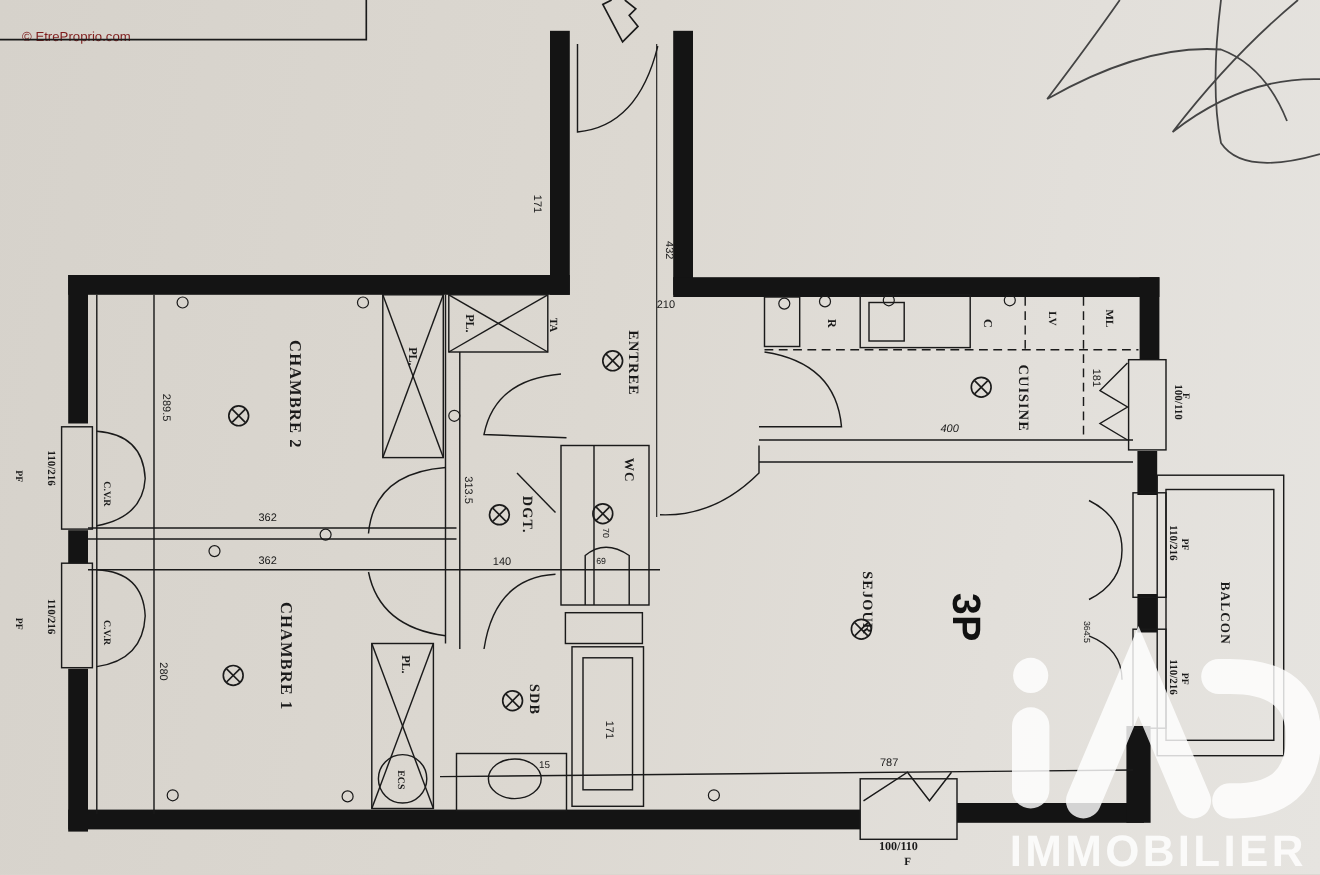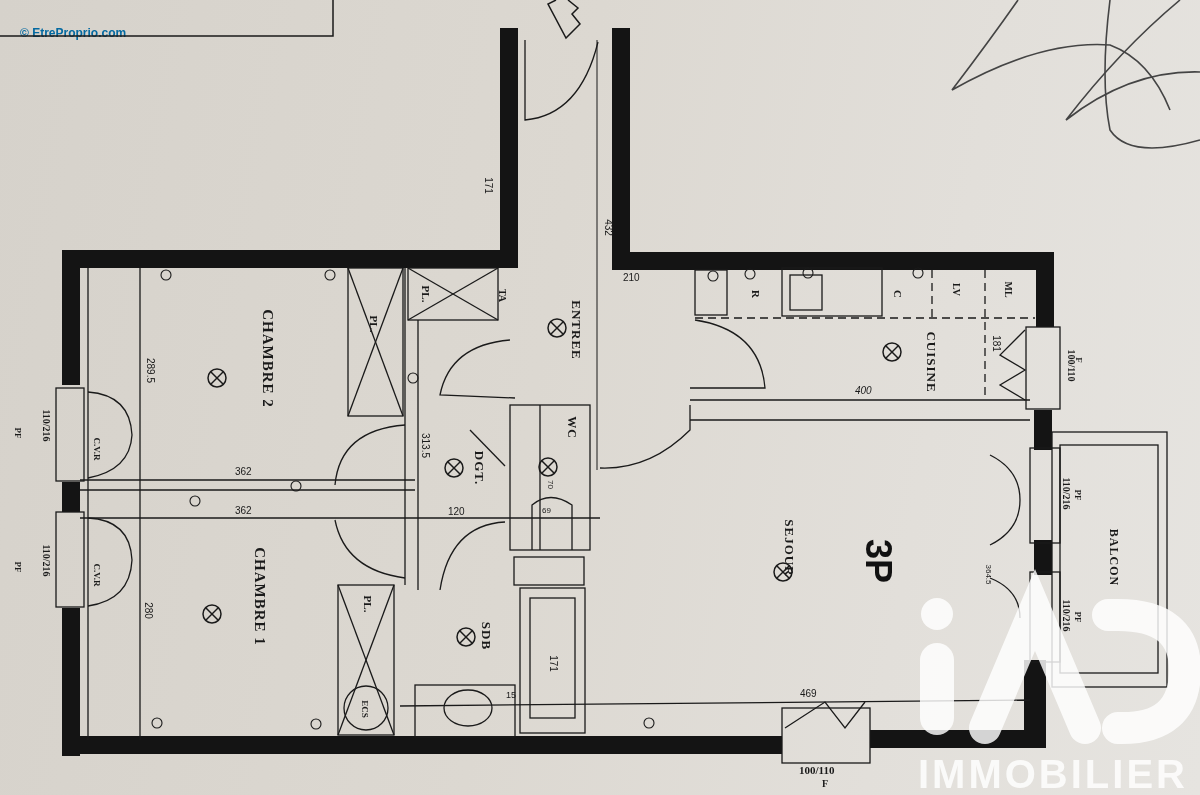--- a/index.html
+++ b/index.html
@@ -8,21 +8,21 @@
       background: #d9d5ce;
       font-family: "Liberation Sans", sans-serif;
     }
     .bg { position: absolute; left: 0; top: 0; width: 1200px; height: 795px;
       background: linear-gradient(100deg, #d6d2cb 0%, #dcd8d1 45%, #e2dfda 75%, #e6e4e0 100%); }
     svg.plan { position: absolute; left: 0; top: 0; }
     .lbl { position: absolute; font-family: "Liberation Serif", serif; font-weight: bold; color: #1a1a1a; white-space: nowrap; transform-origin: center center; }
     .rot90 { transform: rotate(90deg); }
     .dim { position: absolute; font-family: "Liberation Sans", sans-serif; font-size: 10px; color: #1a1a1a; white-space: nowrap; }
     .room { font-size: 15px; letter-spacing: 1px; }
-    .watermark { position: absolute; left: 20px; top: 26px; font-size: 12px; color: #0369a1; font-weight: bold; }
+    .watermark { position: absolute; left: 20px; top: 26px; font-size: 12px; color: #7f1d1d; }
     .big3p { position: absolute; left: 856px; top: 540px; font-family: "Liberation Sans", sans-serif; font-size: 36px; font-weight: bold; color: #111; transform: rotate(90deg); transform-origin: center; }
     .iad-sub { position: absolute; left: 918px; top: 752px; font-size: 40px; font-weight: bold; letter-spacing: 3px; color: rgba(255,255,255,0.82); }
   </style>
 </head>
 <body>
 
 <div class="bg"></div>
 
 <div class="watermark">© EtreProprio.com</div>
 
@@ -217,34 +217,34 @@
 <div class="lbl rot90" style="left:86px; top:570px; font-size:9px;">C.V.R</div>
 <div class="lbl rot90" style="left:356px; top:704px; font-size:9px;">ECS</div>
 <div class="lbl rot90" style="left:752px; top:288px; font-size:11px;">R</div>
 <div class="lbl rot90" style="left:894px; top:288px; font-size:11px;">C</div>
 <div class="lbl rot90" style="left:950px; top:284px; font-size:10px;">LV</div>
 <div class="lbl rot90" style="left:1000px; top:284px; font-size:10px;">ML</div>
 <div class="lbl rot90" style="left:496px; top:290px; font-size:10px;">TA</div>
 
 <div class="dim rot90" style="left:480px; top:180px;">171</div>
 <div class="dim rot90" style="left:600px; top:222px;">432</div>
-<div class="dim" style="left:623px; top:272px;">210</div>
+<div class="dim" style="left:597px; top:272px;">210</div>
 <div class="dim rot90" style="left:138px; top:365px;">289.5</div>
 <div class="dim" style="left:235px; top:466px;">362</div>
 <div class="dim" style="left:235px; top:505px;">362</div>
 <div class="dim rot90" style="left:140px; top:605px;">280</div>
 <div class="dim rot90" style="left:413px; top:440px;">313.5</div>
-<div class="dim" style="left:448px; top:506px;">120</div>
+<div class="dim" style="left:448px; top:506px;">140</div>
 <div class="dim" style="left:855px; top:385px;font-style:italic;">400</div>
 <div class="dim rot90" style="left:988px; top:338px;">181</div>
-<div class="dim" style="left:800px; top:688px;">469</div>
+<div class="dim" style="left:800px; top:688px;">787</div>
 <div class="dim rot90" style="left:545px; top:658px;">171</div>
 <div class="dim" style="left:542px; top:506px; font-size:8px;">69</div>
 <div class="dim rot90" style="left:546px; top:480px; font-size:8px;">70</div>
-<div class="dim" style="left:506px; top:690px; font-size:9px;">15</div>
+<div class="dim" style="left:490px; top:690px; font-size:9px;">15</div>
 <div class="dim rot90" style="left:978px; top:570px; font-size:8px;">364.5</div>
 
 <div class="lbl rot90" style="left:30px; top:420px; font-size:10px;">110/216</div>
 <div class="lbl rot90" style="left:12px; top:428px; font-size:9px;">PF</div>
 <div class="lbl rot90" style="left:30px; top:555px; font-size:10px;">110/216</div>
 <div class="lbl rot90" style="left:12px; top:562px; font-size:9px;">PF</div>
 <div class="lbl rot90" style="left:1055px; top:360px; font-size:10px;">100/110</div>
 <div class="lbl rot90" style="left:1076px; top:355px; font-size:9px;">F</div>
 <div class="lbl rot90" style="left:1050px; top:488px; font-size:10px;">110/216</div>
 <div class="lbl rot90" style="left:1072px; top:490px; font-size:9px;">PF</div>

